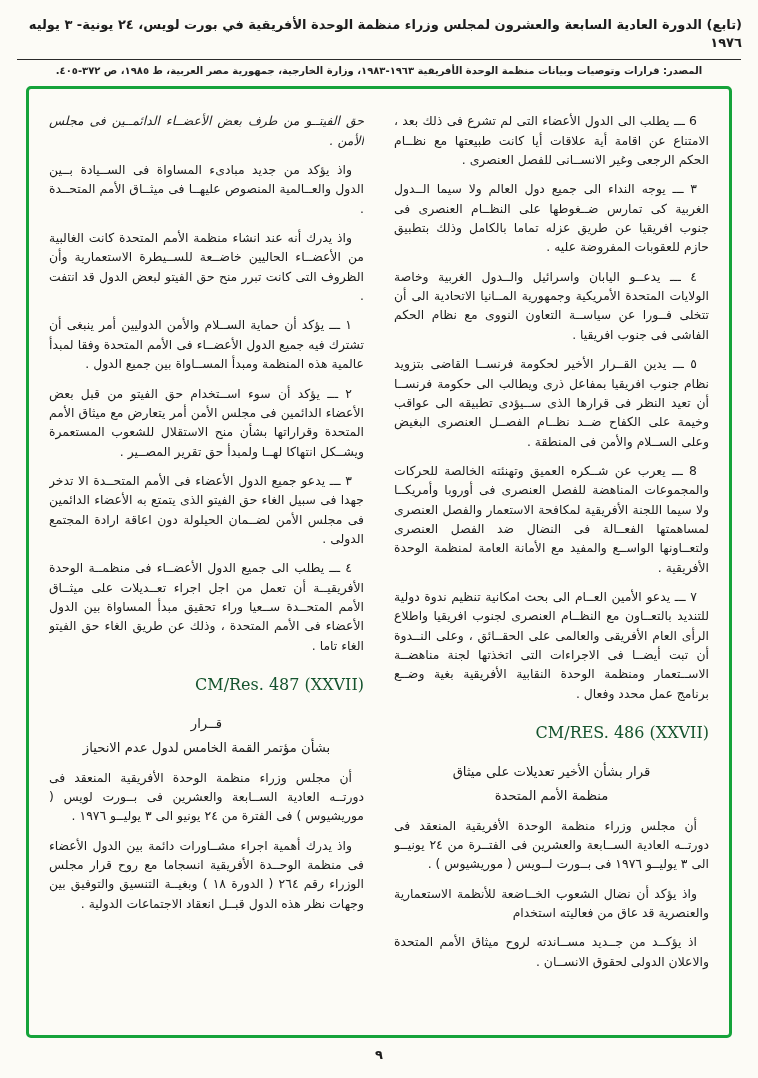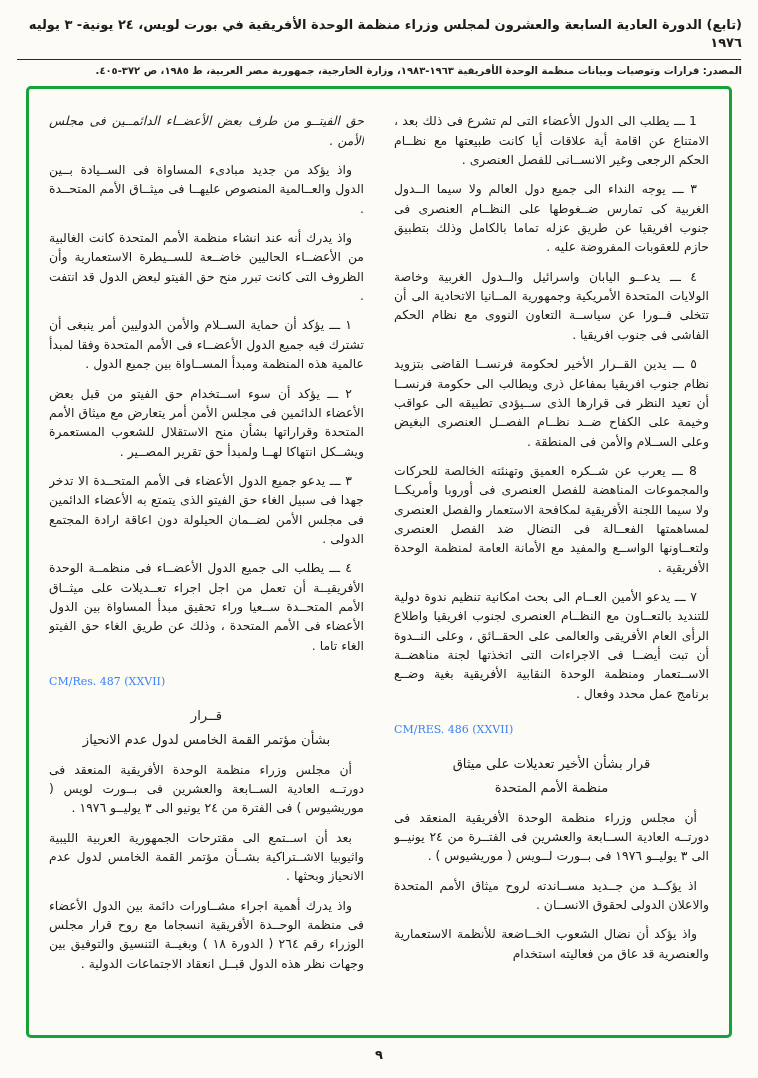--- a/index.html
+++ b/index.html
@@ -24,21 +24,21 @@
     line-height: 1.4;
   }
   .hdr-rule {
     border: 0;
     border-top: 1.6px solid #2a2a2a;
     margin: 7px 1px 5px 1px;
   }
   .hdr-source {
     font-size: 10px;
     font-weight: bold;
-    text-align: right;
+    text-align: center;
     letter-spacing: 0.1px;
     color: #222;
   }
   
   .frame {
     margin: 10px auto 0 auto;
     width: 706px;
     height: 952px;
     border: 3px solid #15a33a;
     border-radius: 5px;
@@ -55,24 +55,24 @@
     flex: 1 1 0;
     font-size: 12.4px;
     line-height: 1.56;
     text-align: justify;
     overflow: hidden;
   }
   .col p { margin: 0 0 10px 0; text-indent: 12px; }
   .col p.cont { text-indent: 0; font-style: italic; }
   .res-code {
     direction: ltr;
-    text-align: left;
+    text-align: right;
     font-family: "DejaVu Serif", serif;
-    font-size: 11px;
-    color: #3b82f6;
+    font-size: 16px;
+    color: #14532d;
     margin: 18px 0 16px 0;
     text-indent: 0;
   }
   .res-title {
     text-align: center;
     font-size: 13.2px;
     font-weight: normal;
     margin: 4px 0 10px 0;
     line-height: 1.5;
   }
@@ -93,51 +93,50 @@
   <header class="hdr">
     <div class="hdr-title">(تابع) الدورة العادية السابعة والعشرون لمجلس وزراء منظمة الوحدة الأفريقية في بورت لويس، ٢٤ يونية- ٣ يوليه ١٩٧٦</div>
     <hr class="hdr-rule">
     <div class="hdr-source">المصدر: قرارات وتوصيات وبيانات منظمة الوحدة الأفريقية ١٩٦٣-١٩٨٣، وزارة الخارجية، جمهورية مصر العربية، ط ١٩٨٥، ص ٣٧٢-٤٠٥.</div>
   </header>
 
   <main class="frame">
     <div class="columns">
 
       <section class="col">
-        <p>1 ـــ يطلب الى الدول الأعضاء التى لم تشرع فى ذلك بعد ، الامتناع عن اقامة أية علاقات أيا كانت طبيعتها مع نظــام الحكم الرجعى وغير الانســانى للفصل العنصرى .</p>
+        <p>6 ـــ يطلب الى الدول الأعضاء التى لم تشرع فى ذلك بعد ، الامتناع عن اقامة أية علاقات أيا كانت طبيعتها مع نظــام الحكم الرجعى وغير الانســانى للفصل العنصرى .</p>
         <p>٣ ـــ يوجه النداء الى جميع دول العالم ولا سيما الــدول الغربية كى تمارس ضــغوطها على النظــام العنصرى فى جنوب افريقيا عن طريق عزله تماما بالكامل وذلك بتطبيق حازم للعقوبات المفروضة عليه .</p>
         <p>٤ ـــ يدعــو اليابان واسرائيل والــدول الغربية وخاصة الولايات المتحدة الأمريكية وجمهورية المــانيا الاتحادية الى أن تتخلى فــورا عن سياســة التعاون النووى مع نظام الحكم الفاشى فى جنوب افريقيا .</p>
         <p>٥ ـــ يدين القــرار الأخير لحكومة فرنســا القاضى بتزويد نظام جنوب افريقيا بمفاعل ذرى ويطالب الى حكومة فرنســا أن تعيد النظر فى قرارها الذى ســيؤدى تطبيقه الى عواقب وخيمة على الكفاح ضــد نظــام الفصــل العنصرى البغيض وعلى الســلام والأمن فى المنطقة .</p>
         <p>8 ـــ يعرب عن شــكره العميق وتهنئته الخالصة للحركات والمجموعات المناهضة للفصل العنصرى فى أوروبا وأمريكــا ولا سيما اللجنة الأفريقية لمكافحة الاستعمار والفصل العنصرى لمساهمتها الفعــالة فى النضال ضد الفصل العنصرى ولتعــاونها الواســع والمفيد مع الأمانة العامة لمنظمة الوحدة الأفريقية .</p>
         <p>٧ ـــ يدعو الأمين العــام الى بحث امكانية تنظيم ندوة دولية للتنديد بالتعــاون مع النظــام العنصرى لجنوب افريقيا واطلاع الرأى العام الأفريقى والعالمى على الحقــائق ، وعلى النــدوة أن تبت أيضــا فى الاجراءات التى اتخذتها لجنة مناهضــة الاســتعمار ومنظمة الوحدة النقابية الأفريقية بغية وضــع برنامج عمل محدد وفعال .</p>
 
         <div class="res-code">CM/RES. 486 (XXVII)</div>
         <div class="res-title tight">قرار بشأن الأخير تعديلات على ميثاق</div>
         <div class="res-title">منظمة الأمم المتحدة</div>
 
         <p>أن مجلس وزراء منظمة الوحدة الأفريقية المنعقد فى دورتــه العادية الســابعة والعشرين فى الفتــرة من ٢٤ يونيــو الى ٣ يوليــو ١٩٧٦ فى بــورت لــويس ( موريشيوس ) .</p>
+        <p>واذ يؤكد أن نضال الشعوب الخــاضعة للأنظمة الاستعمارية والعنصرية قد عاق من فعاليته استخدام</p>
         <p>اذ يؤكــد من جــديد مســاندته لروح ميثاق الأمم المتحدة والاعلان الدولى لحقوق الانســان .</p>
-        <p>واذ يؤكد أن نضال الشعوب الخــاضعة للأنظمة الاستعمارية والعنصرية قد عاق من فعاليته استخدام</p>
       </section>
 
       <section class="col">
         <p class="cont">حق الفيتــو من طرف بعض الأعضــاء الدائمــين فى مجلس الأمن .</p>
         <p>واذ يؤكد من جديد مبادىء المساواة فى الســيادة بــين الدول والعــالمية المنصوص عليهــا فى ميثــاق الأمم المتحــدة .</p>
         <p>واذ يدرك أنه عند انشاء منظمة الأمم المتحدة كانت الغالبية من الأعضــاء الحاليين خاضــعة للســيطرة الاستعمارية وأن الظروف التى كانت تبرر منح حق الفيتو لبعض الدول قد انتفت .</p>
         <p>١ ـــ يؤكد أن حماية الســلام والأمن الدوليين أمر ينبغى أن تشترك فيه جميع الدول الأعضــاء فى الأمم المتحدة وفقا لمبدأ عالمية هذه المنظمة ومبدأ المســاواة بين جميع الدول .</p>
         <p>٢ ـــ يؤكد أن سوء اســتخدام حق الفيتو من قبل بعض الأعضاء الدائمين فى مجلس الأمن أمر يتعارض مع ميثاق الأمم المتحدة وقراراتها بشأن منح الاستقلال للشعوب المستعمرة ويشــكل انتهاكا لهــا ولمبدأ حق تقرير المصــير .</p>
         <p>٣ ـــ يدعو جميع الدول الأعضاء فى الأمم المتحــدة الا تدخر جهدا فى سبيل الغاء حق الفيتو الذى يتمتع به الأعضاء الدائمين فى مجلس الأمن لضــمان الحيلولة دون اعاقة ارادة المجتمع الدولى .</p>
         <p>٤ ـــ يطلب الى جميع الدول الأعضــاء فى منظمــة الوحدة الأفريقيــة أن تعمل من اجل اجراء تعــديلات على ميثــاق الأمم المتحــدة ســعيا وراء تحقيق مبدأ المساواة بين الدول الأعضاء فى الأمم المتحدة ، وذلك عن طريق الغاء حق الفيتو الغاء تاما .</p>
 
         <div class="res-code">CM/Res. 487 (XXVII)</div>
         <div class="res-title tight">قــرار</div>
         <div class="res-title">بشأن مؤتمر القمة الخامس لدول عدم الانحياز</div>
 
         <p>أن مجلس وزراء منظمة الوحدة الأفريقية المنعقد فى دورتــه العادية الســابعة والعشرين فى بــورت لويس ( موريشيوس ) فى الفترة من ٢٤ يونيو الى ٣ يوليــو ١٩٧٦ .</p>
-        <p>بعد أن اســتمع الى مقترحات الجمهورية العربية الليبية واثيوبيا الاشــتراكية بشــأن مؤتمر القمة الخامس لدول عدم الانحياز وبحثها .</p>
         <p>واذ يدرك أهمية اجراء مشــاورات دائمة بين الدول الأعضاء فى منظمة الوحــدة الأفريقية انسجاما مع روح قرار مجلس الوزراء رقم ٢٦٤ ( الدورة ١٨ ) وبغيــة التنسيق والتوفيق بين وجهات نظر هذه الدول قبــل انعقاد الاجتماعات الدولية .</p>
       </section>
 
     </div>
   </main>
 
   <footer class="ftr">
     <span>٩</span>
   </footer>
 

